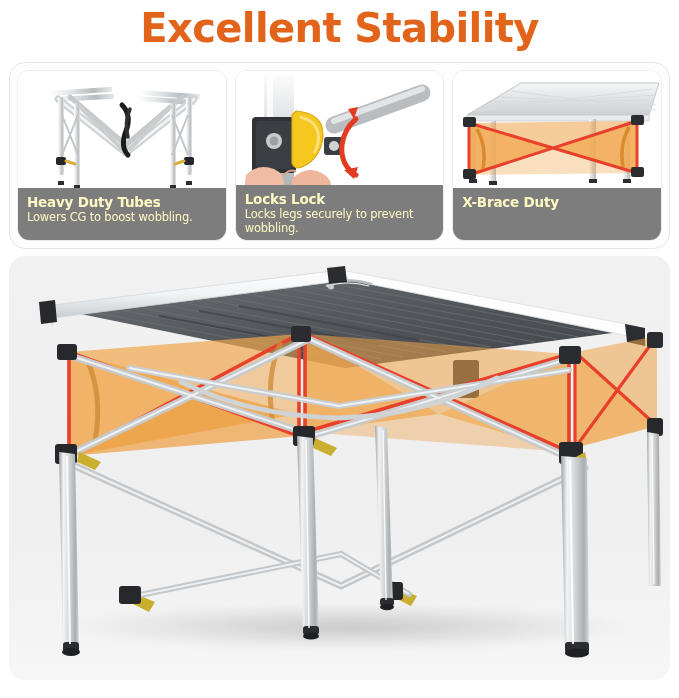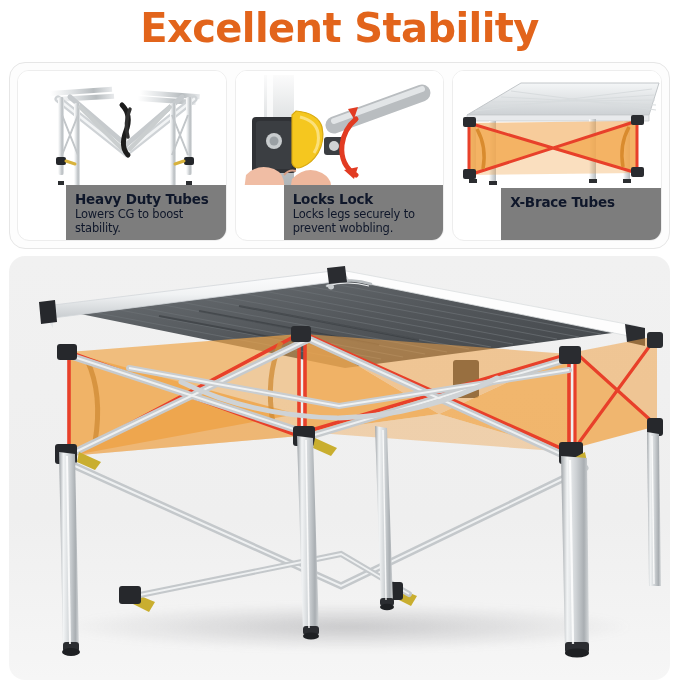--- a/index.html
+++ b/index.html
@@ -36,24 +36,23 @@
     position: relative; flex: 1 1 0;
     border-radius: 12px; overflow: hidden;
     background: #ffffff;
     border: 1px solid #ededed;
     display: flex; flex-direction: column;
   }
   .card-media {
     position: relative; flex: 1 1 auto; background: #ffffff; overflow: hidden;
   }
   .card-label {
-    background: #7d7d7d; color: #0f172a;
+    background: #7d7d7d; color: #fef9c3;
     padding: 6px 9px 8px 9px;
     min-height: 52px;
-    margin-left: 48px;
   }
   .card-title {
     font-size: 13.5px; font-weight: bold; line-height: 16px; letter-spacing: -0.2px;
     font-family: "DejaVu Sans", sans-serif;
   }
   .card-desc {
     font-size: 11.5px; line-height: 13.5px; margin-top: 1px; letter-spacing: -0.2px;
     font-family: "DejaVu Sans", sans-serif;
   }
 
@@ -119,21 +118,21 @@
           <path d="M48 90 l9 3" stroke="#d8b23c" stroke-width="3" stroke-linecap="round"></path>
           <path d="M166 90 l-9 3" stroke="#d8b23c" stroke-width="3" stroke-linecap="round"></path>
           <rect x="40" y="110" width="6" height="4" fill="#2b2d30"></rect>
           <rect x="56" y="114" width="6" height="4" fill="#2b2d30"></rect>
           <rect x="152" y="114" width="6" height="4" fill="#2b2d30"></rect>
           <rect x="168" y="110" width="6" height="4" fill="#2b2d30"></rect>
         </svg>
       </div>
       <div class="card-label">
         <div class="card-title">Heavy Duty Tubes</div>
-        <div class="card-desc">Lowers CG to boost stability.</div>
+        <div class="card-desc">Lowers CG to boost wobbling.</div>
       </div>
     </div>
 
     <div class="card">
       <div class="card-media">
         <svg width="214" height="120" viewBox="0 0 214 120">
           <defs>
             <linearGradient id="tube2" x1="0" y1="0" x2="0" y2="1">
               <stop offset="0" stop-color="#fbfbfb"></stop>
               <stop offset="0.5" stop-color="#d9dcde"></stop>
@@ -223,21 +222,21 @@
           <rect x="178" y="44" width="13" height="10" rx="2" fill="#2a2c30"></rect>
           <rect x="178" y="96" width="13" height="10" rx="2" fill="#2a2c30"></rect>
 
           <rect x="16" y="108" width="8" height="4" fill="#2b2d30"></rect>
           <rect x="36" y="110" width="8" height="4" fill="#2b2d30"></rect>
           <rect x="136" y="108" width="8" height="4" fill="#2b2d30"></rect>
           <rect x="170" y="108" width="8" height="4" fill="#2b2d30"></rect>
         </svg>
       </div>
       <div class="card-label">
-        <div class="card-title">X-Brace Tubes</div>
+        <div class="card-title">X-Brace Duty</div>
       </div>
     </div>
   </div>
 
   <div class="hero">
     <div class="hero-shadow"></div>
     <svg width="661" height="424" viewBox="0 0 661 424">
       <defs>
         <linearGradient id="legGrad" x1="0" y1="0" x2="1" y2="0">
           <stop offset="0" stop-color="#9ea3a7"></stop>

